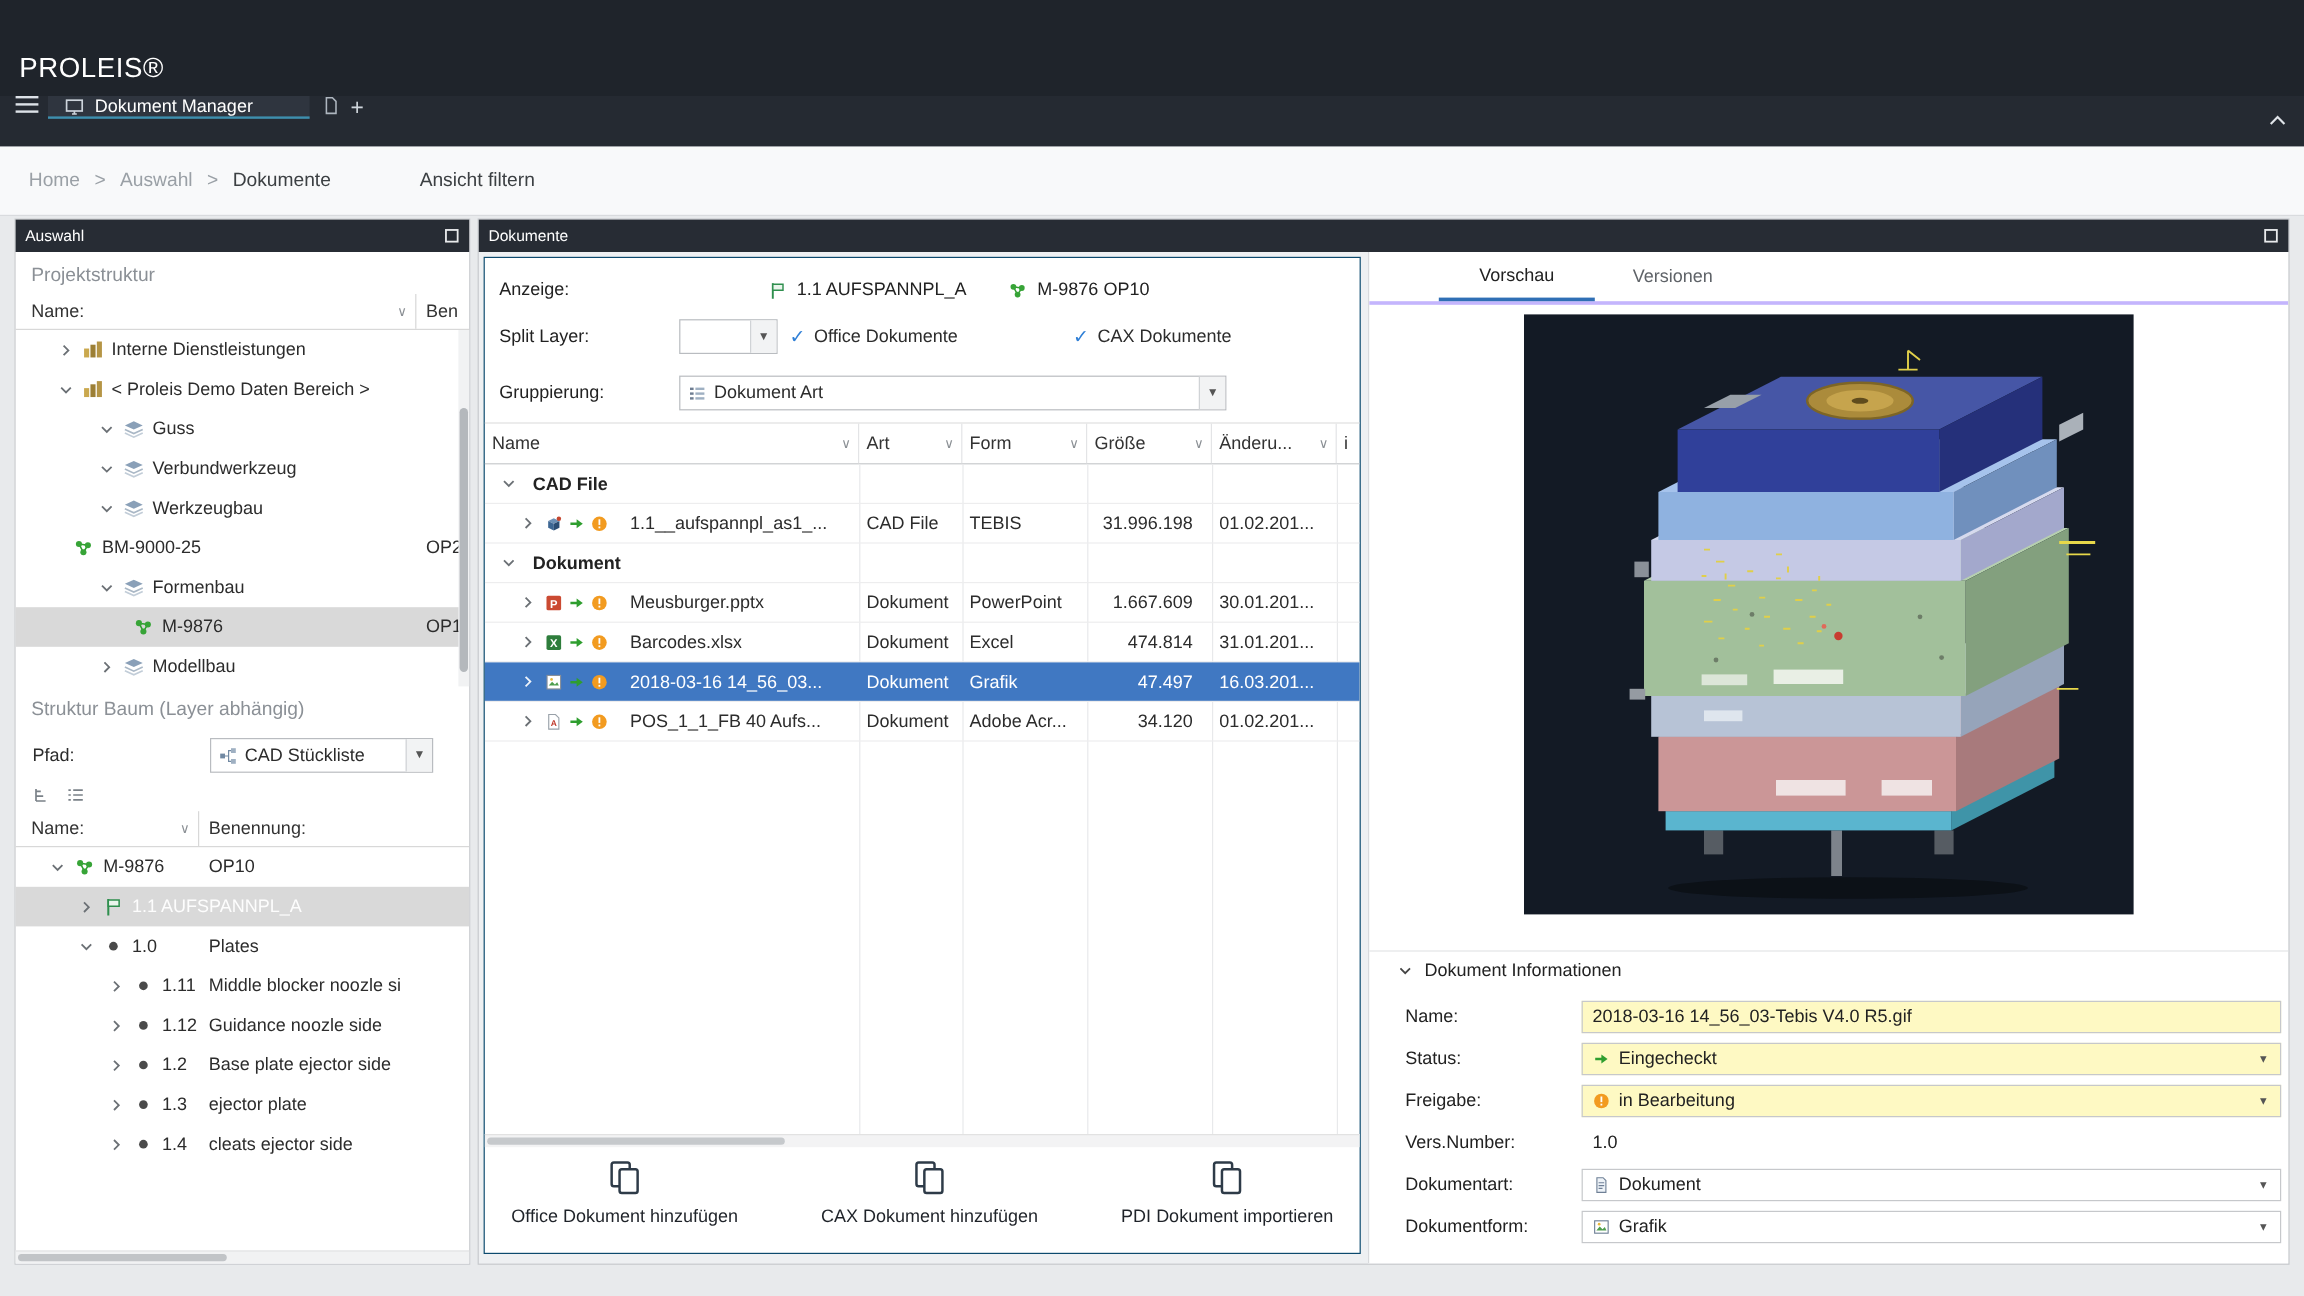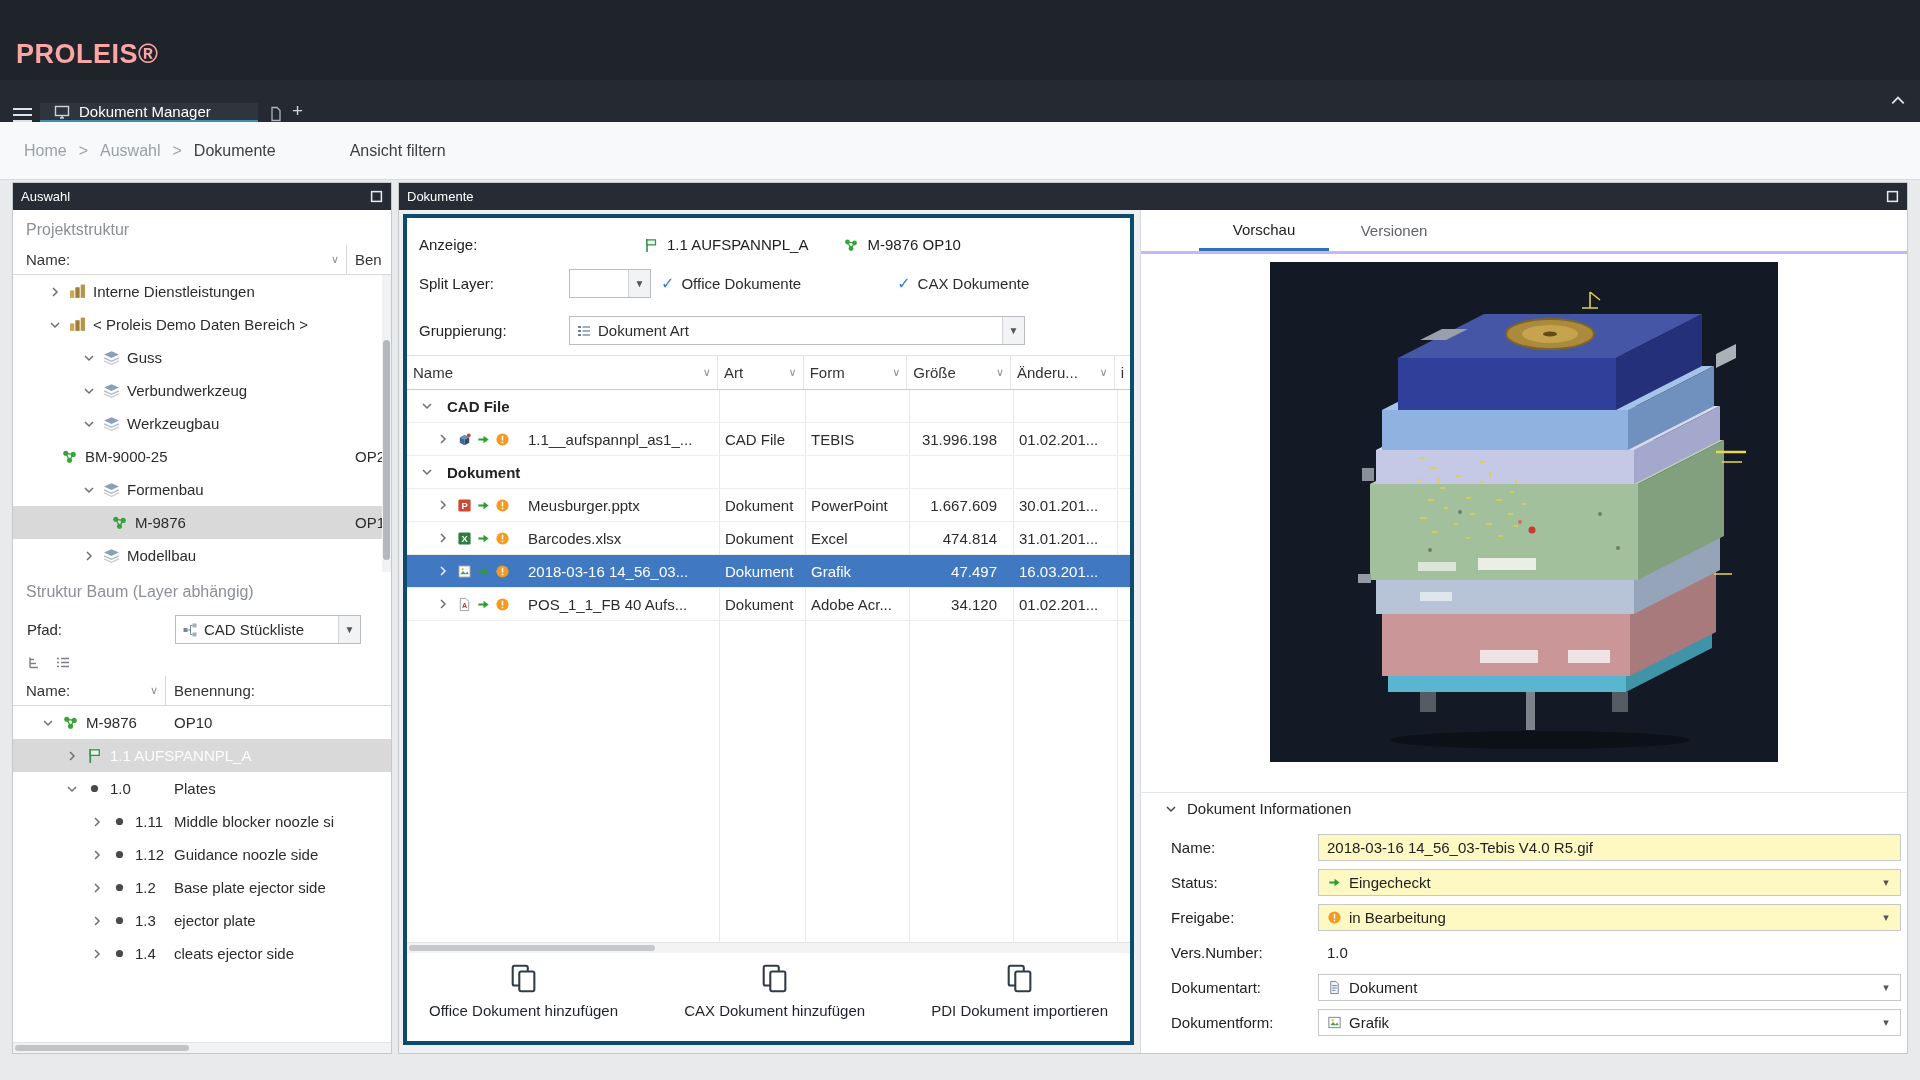--- a/index.html
+++ b/index.html
@@ -2,22 +2,22 @@
 <html style="--header-bg: #1f242b; --tabbar-bg: #252a32; --active-tab-bg: #2f353f; --active-tab-underline: #3e8fae; --panel-header-bg: #272c34; --selection-blue: #4078c2; --tree-selection-gray: #d9d9d9; --check-blue: #2f7fd6; --tab-underline-blue: #2f6fb5; --status-green: #2f9e2f; --warn-orange: #f29b20;"><head>
 <meta charset="utf-8">
 <style>
   *{box-sizing:border-box;margin:0;padding:0}
   html,body{width:1920px;height:1080px;overflow:hidden;background:#e8eaec;
     font-family:"Liberation Sans","DejaVu Sans",sans-serif;color:#2c2c2c;font-size:15px}
   [data-interactable="true"]{cursor:pointer}
 
   
   .app-header{height:80px;background:var(--header-bg,#1f242b);display:flex;align-items:flex-end;padding:0 0 10px 16px}
-  .logo{color:#fca5a5;font-size:27px;font-weight:bold;letter-spacing:.5px}
-  .tabbar{height:42px;background:var(--tabbar-bg,#252a32);display:flex;align-items:flex-end;position:relative}
+  .logo{color:#ffffff;font-size:23px;font-weight:normal;letter-spacing:.5px}
+  .tabbar{height:42px;background:var(--tabbar-bg,#252a32);display:flex;align-items:flex-start;position:relative}
   .hamburger{width:40px;display:flex;flex-direction:column;justify-content:center;gap:4px;padding-left:13px}
   .hamburger i{display:block;width:19px;height:2px;background:#dde2e8}
   .tab-active{background:var(--active-tab-bg,#2f353f);border-bottom:2px solid var(--active-tab-underline,#3e8fae);
     display:flex;align-items:center;gap:9px;padding:0 30px 0 14px;color:#fff;min-width:218px}
   .tab-ghost{display:flex;align-items:center;padding:0 6px 0 10px}
   .plus-tab{display:flex;align-items:center;color:#cfd5dc;font-size:19px;padding:0 12px 0 2px}
   .collapse-up{position:absolute;right:14px;top:0;bottom:0;display:flex;align-items:center}
   .breadcrumb{height:58px;background:#f8f9fa;border-bottom:1px solid #d9dbde;display:flex;align-items:center;
     font-size:16px;color:#9aa0a6;padding-left:24px;gap:12px}
   .breadcrumb .current{color:#3c4043}
@@ -64,21 +64,21 @@
   .s-row.fullrow .s-name{width:auto;overflow:visible}
   .s-row.sel .s-label{color:#fdfdfd}
   .s-ben{padding-left:8px;white-space:nowrap;overflow:hidden}
   .hscroll{margin-top:auto;height:11px;flex:0 0 11px;background:#f1f2f3;border-top:1px solid #e2e3e5;position:relative}
   .hscroll .thumb{position:absolute;left:2px;top:2px;bottom:2px;width:46%;background:#c1c4c7;border-radius:4px}
 
   
   .main-panel{position:absolute;left:398px;right:12px;top:2px;height:872px;background:#eef0f2;
     border:1px solid #c6c9cc;display:flex;flex-direction:column}
   .main-body{flex:1;display:flex;overflow:hidden}
-  .doc-card{width:731px;flex:0 0 731px;margin:4px 6px 8px 4px;background:#fff;border:4px solid #0c4a6e;
+  .doc-card{width:731px;flex:0 0 731px;margin:4px 6px 8px 4px;background:#fff;border:1px solid #0c4a6e;
     display:flex;flex-direction:column}
   .card-row{display:flex;align-items:center;padding-left:12px}
   .row-label{width:150px;color:#222}
   .anzeige-row{padding-top:18px;padding-bottom:4px}
   .anz-item{display:flex;align-items:center;gap:8px;color:#222}
   .split-row{padding-top:12px;padding-bottom:4px}
   .combo.small{width:82px}
   .checkbox{display:flex;align-items:center;gap:7px}
   .checkmark{color:var(--check-blue,#2f7fd6);font-weight:bold;font-size:16px}
   .grp-row{padding-top:14px;padding-bottom:10px}

